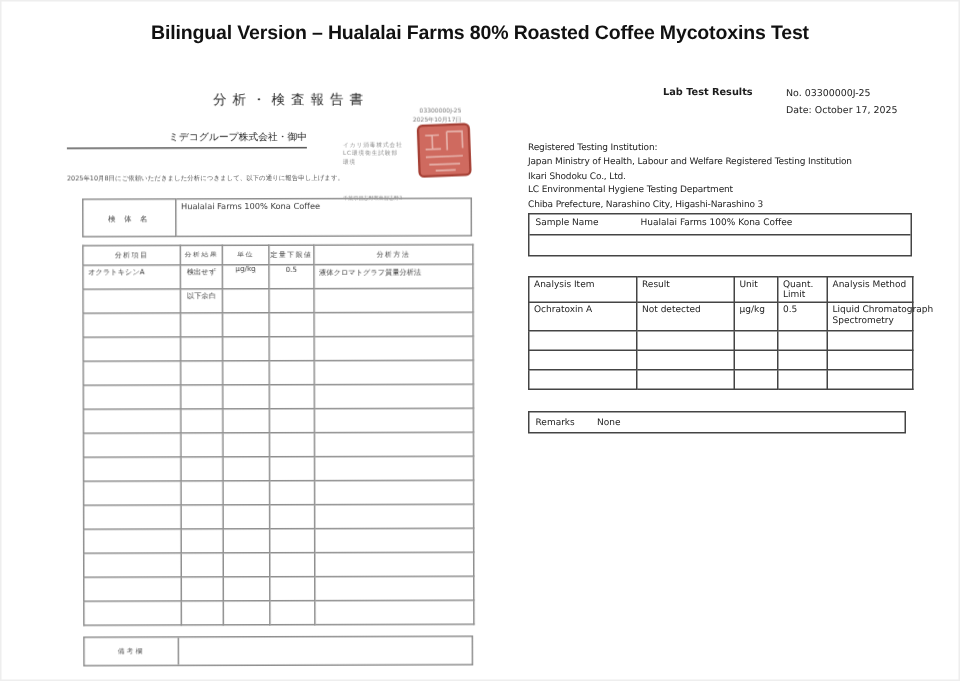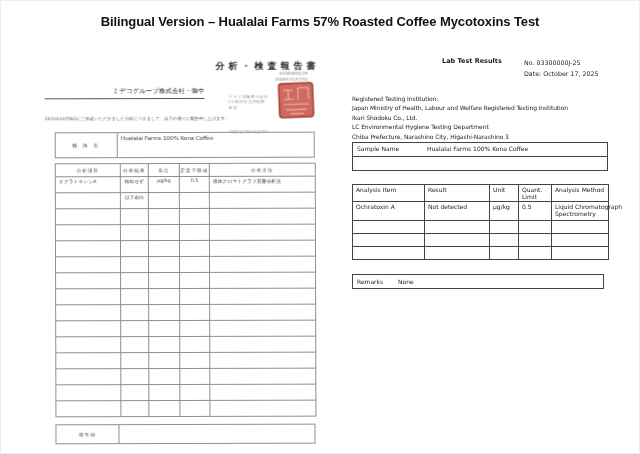--- a/index.html
+++ b/index.html
@@ -22,22 +22,22 @@
   }
 
   
   .left-doc {
     position:absolute; left:35px; top:54px; width:285px; height:396px;
     color:#3a3a3a;
     filter: blur(0.2px);
     transform: rotate(-0.15deg);
   }
   .jp-title {
-    position:absolute; top:6px; left:0; width:100%;
-    text-align:right; font-size:9px; font-weight:bold;
+    position:absolute; top:6px; left:17px; width:100%;
+    text-align:center; font-size:9px; font-weight:normal;
     letter-spacing:4px; color:#2b2b2b;
   }
   .jp-meta {
     position:absolute; top:17px; right:12px;
     text-align:right; font-size:4px; line-height:6px; color:#777;
   }
   .jp-addressee {
     position:absolute; top:33px; left:10px; width:160px;
     display:flex; justify-content:flex-end; align-items:flex-end;
     font-size:6.5px; color:#222;
@@ -96,21 +96,21 @@
   .en-analysis col.c4 { width:57px; }
   .method-cell { white-space:pre; overflow:visible; }
 
   .en-remarks { position:absolute; left:0; top:220px; width:252px; height:15px;
     border:1px solid #444; display:flex; align-items:center; padding:0 4px; }
   .en-remarks .lbl { width:41px; }
 </style>
 </head>
 <body>
 
-<div class="page-title">Bilingual Version – Hualalai Farms 57% Roasted Coffee Mycotoxins Test</div>
+<div class="page-title">Bilingual Version – Hualalai Farms 80% Roasted Coffee Mycotoxins Test</div>
 
 <div class="left-doc">
 
   <div class="jp-title">分析・検査報告書</div>
 
   <div class="jp-meta">
     <div>03300000J-25</div>
     <div>2025年10月17日</div>
   </div>
 

